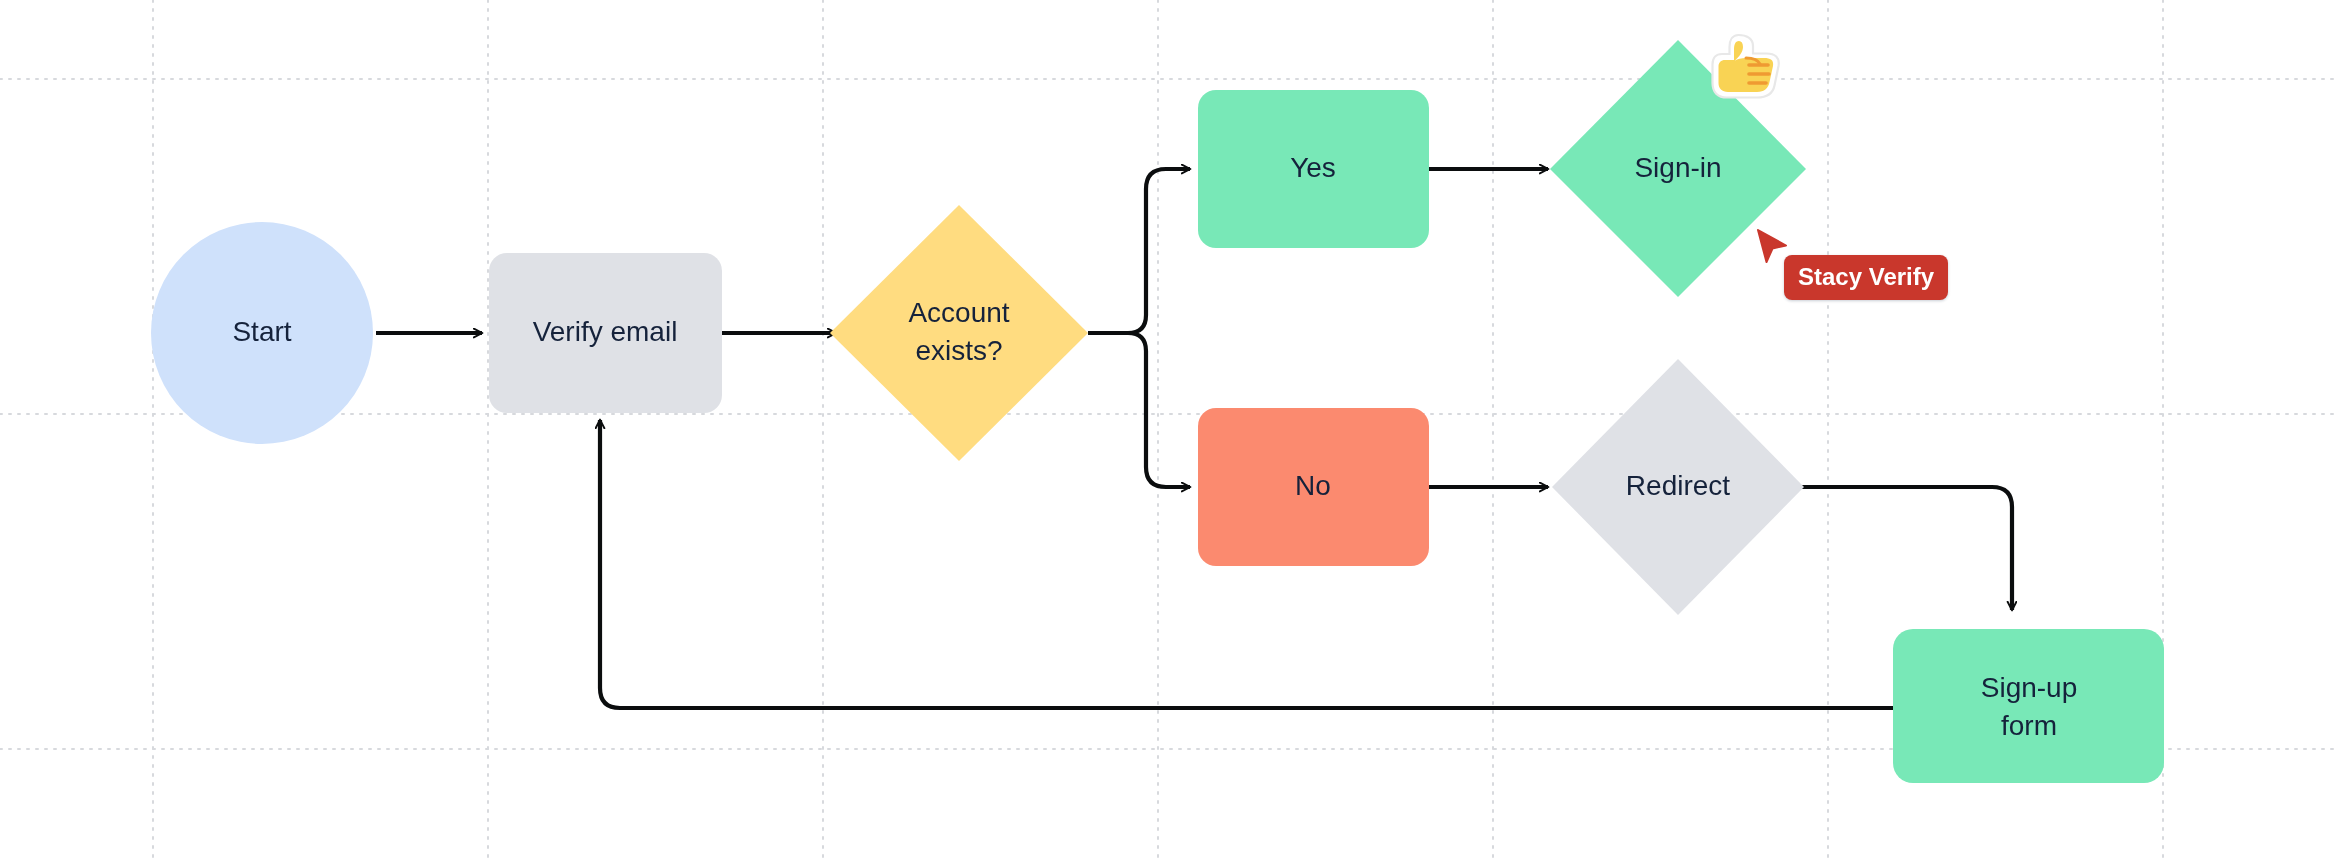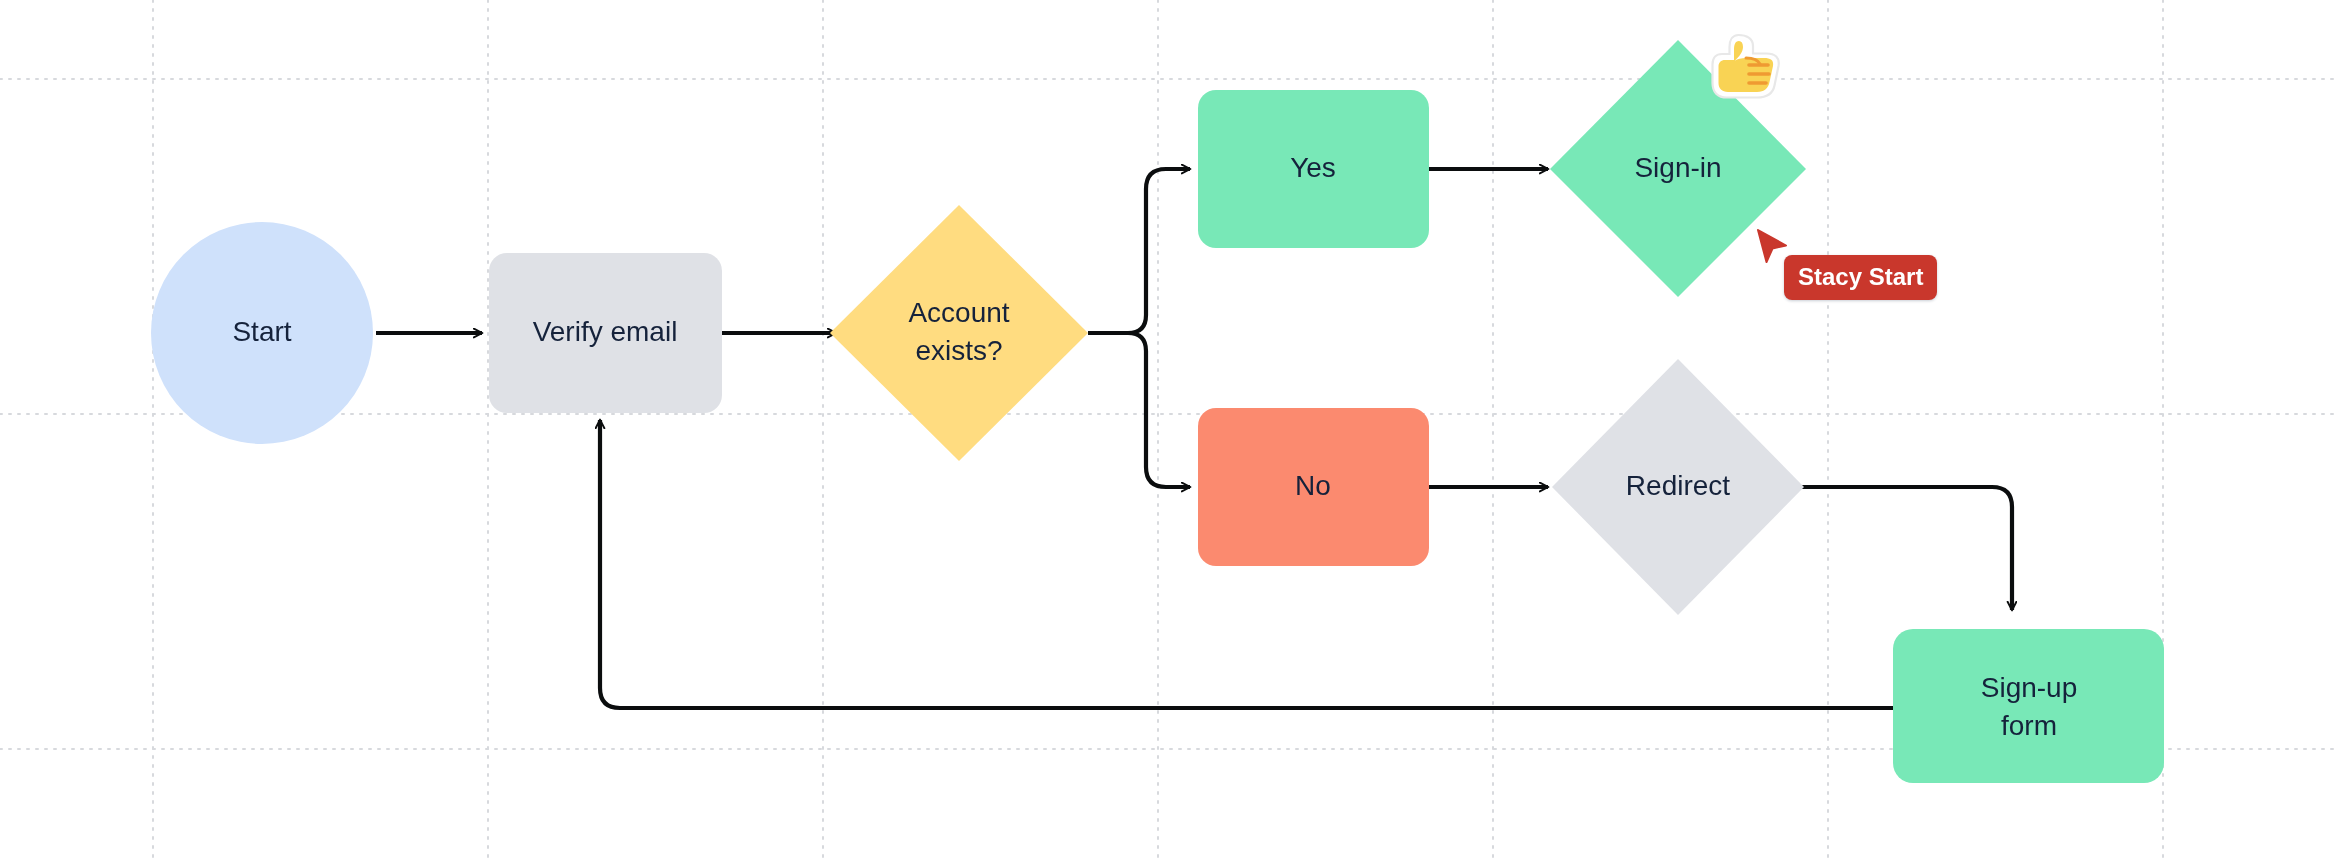--- a/index.html
+++ b/index.html
@@ -188,15 +188,15 @@
         <path d="M41 57 L58 57"></path>
       </g>
       <path d="M38 32 C44 32 50 34 52 38" stroke="#EF9A32" stroke-width="3" fill="none" stroke-linecap="round"></path>
     </g>
   </svg>
 
   <svg id="cursor-pointer" viewBox="0 0 34 38">
     <path d="M3 2 L31 17.5 L17.5 20.5 L11.5 34 Z" fill="#C9372C" stroke="#C9372C" stroke-width="2" stroke-linejoin="round"></path>
   </svg>
 
-  <div id="cursor-name-badge">Stacy Start</div>
+  <div id="cursor-name-badge">Stacy Verify</div>
 
 </div>
 
 </body></html>

